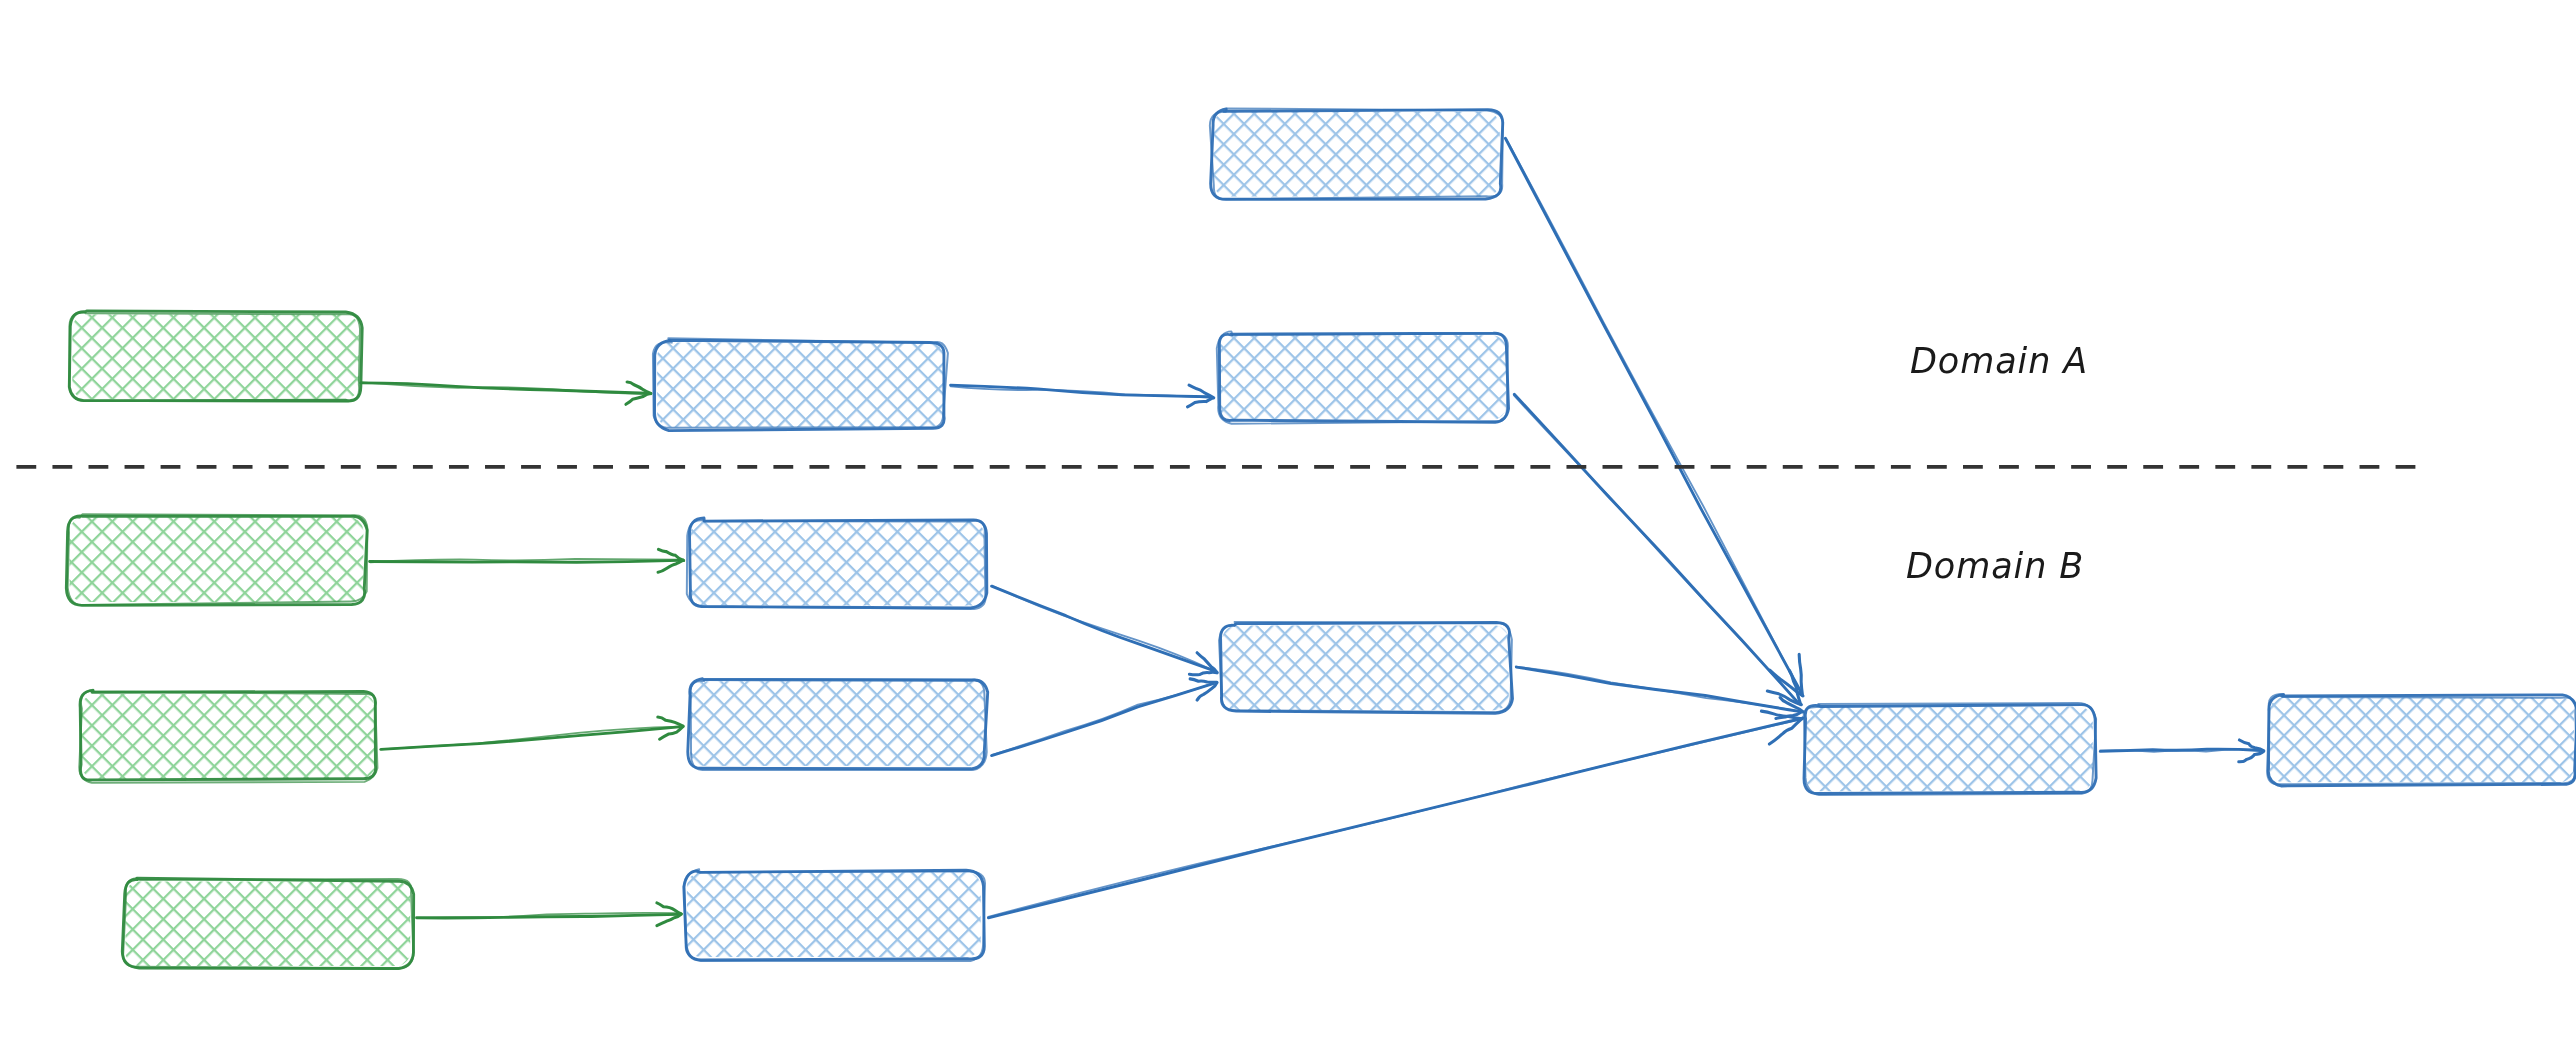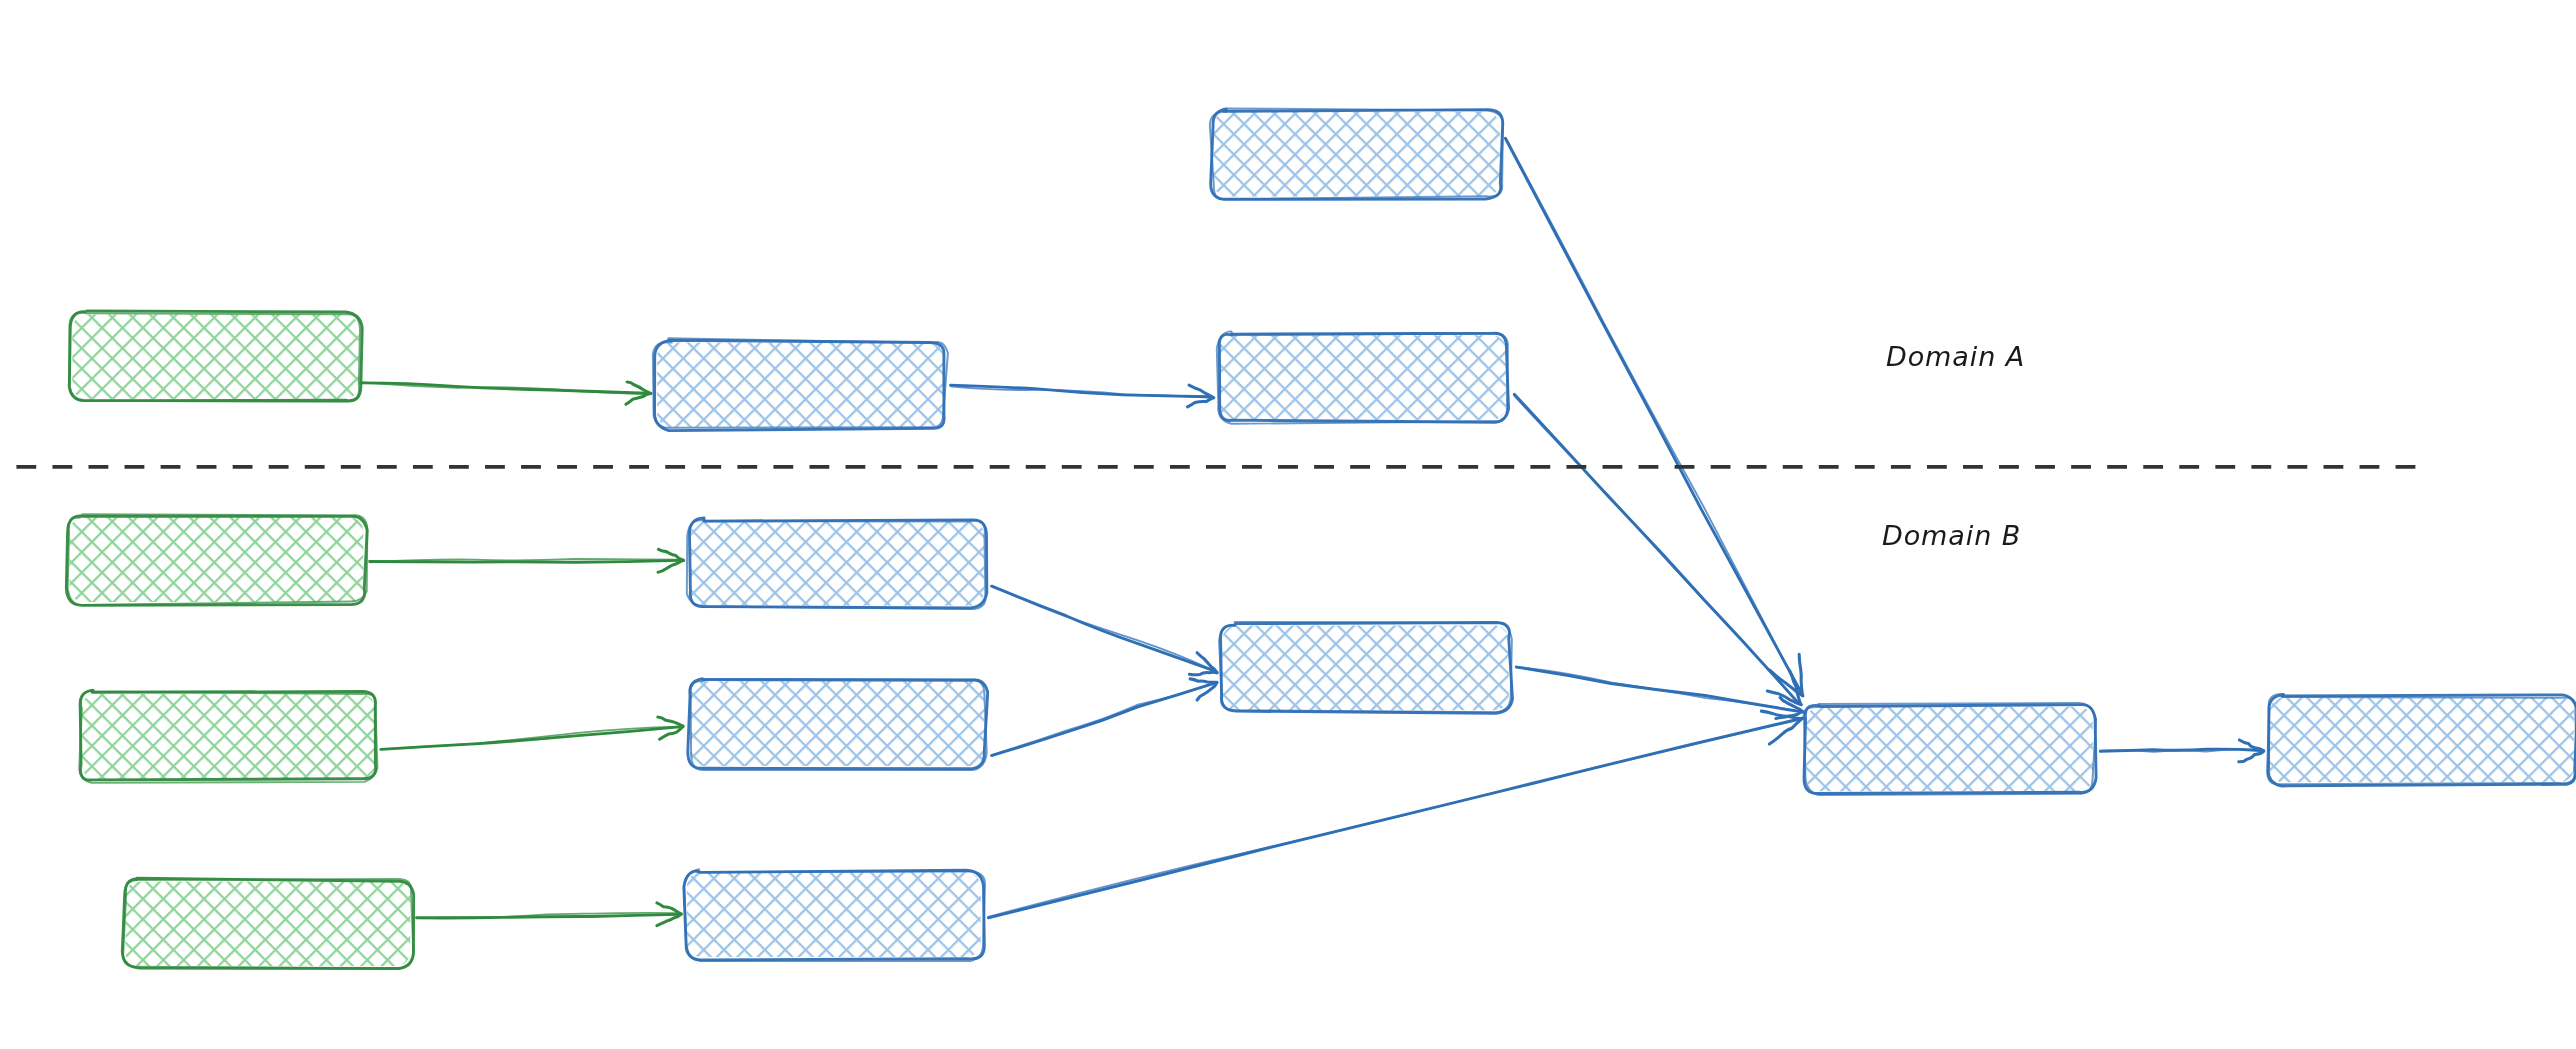--- a/index.html
+++ b/index.html
@@ -1,22 +1,22 @@
 <!DOCTYPE html>
 <html style="font-size:14.4px"><head>
 <meta charset="utf-8">
 <style>
   html,body{margin:0;padding:0;background:#ffffff;}
   body{width:2576px;height:1049px;overflow:hidden;
        font-family:"DejaVu Sans", sans-serif;}
   #stage{position:relative;width:2576px;height:1049px;background:#fff;}
   #canvas{position:absolute;left:0;top:0;width:2576px;height:1049px;}
   .dom-label{position:absolute;font-family:"DejaVu Sans", sans-serif;
-             font-size:27px;color:#1a1a1a;letter-spacing:0.9px;
-             font-style:italic;font-weight:500;white-space:nowrap;}
+             font-size:35px;color:#1a1a1a;letter-spacing:0.9px;
+             font-style:italic;font-weight:500;white-space:nowrap;margin-left:24px;}
   .hit{position:absolute;}
 </style>
 </head>
 <body>
 
 <div id="stage">
   <svg id="canvas" viewBox="0 0 2858 1164" xmlns="http://www.w3.org/2000/svg">
     <defs>
       <pattern id="hatch-green" width="16" height="16" patternUnits="userSpaceOnUse" patternTransform="rotate(45)">
         <rect width="16" height="16" fill="#ffffff"></rect>
@@ -193,21 +193,21 @@
           <path d="M 2531.4 772.3 L 2843.2 771.0 Q 2855.8 772.2 2859.6 788.5 L 2856.7 855.0 Q 2859.8 871.5 2841.7 870.3 L 2531.0 872.1 Q 2515.1 867.8 2517.0 853.1 L 2517.4 789.0 Q 2516.5 772.5 2533.8 770.8 Z" fill="none" stroke="#2f6fb5" stroke-width="3.2" stroke-linecap="round" stroke-linejoin="round" opacity="0.95"></path>
           <path d="M 2532.5 773.5 L 2840.9 774.3 Q 2860.7 771.9 2857.3 788.3 L 2859.1 851.9 Q 2858.1 871.7 2839.8 868.8 L 2530.0 870.3 Q 2514.9 871.9 2515.4 854.1 L 2518.0 786.6 Q 2513.8 769.7 2533.5 770.2 Z" fill="none" stroke="#2f6fb5" stroke-width="2.2" stroke-linecap="round" stroke-linejoin="round" opacity="0.7"></path>
         </g>
       </g>
     <g id="divider-layer">
         <line x1="18" y1="518" x2="2680" y2="518" stroke="#333333" stroke-width="4" stroke-dasharray="22 18" stroke-linecap="butt"></line>
       </g>
   </svg>
 
   <div class="dom-label" id="lbl-a" style="left: 1886px; top: 341px;">Domain A</div>
-  <div class="dom-label" id="lbl-b" style="left: 1882px; top: 520px;">Domain B</div>
+  <div class="dom-label" id="lbl-b" style="left: 1882px; top: 546px;">Domain B</div>
 
   <div id="hit-layer">
       <div class="hit" style="left: 1211px; top: 110px; width: 290px; height: 88px;"></div>
       <div class="hit" style="left: 70px; top: 313px; width: 290px; height: 88px;"></div>
       <div class="hit" style="left: 655px; top: 341px; width: 290px; height: 88px;"></div>
       <div class="hit" style="left: 1218px; top: 333px; width: 290px; height: 88px;"></div>
       <div class="hit" style="left: 68px; top: 516px; width: 297px; height: 88px;"></div>
       <div class="hit" style="left: 79px; top: 692px; width: 297px; height: 88px;"></div>
       <div class="hit" style="left: 123px; top: 880px; width: 288px; height: 88px;"></div>
       <div class="hit" style="left: 689px; top: 519px; width: 297px; height: 88px;"></div>

